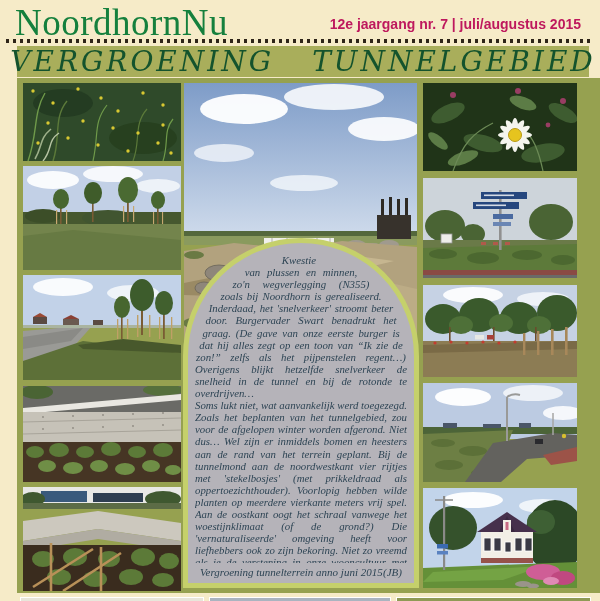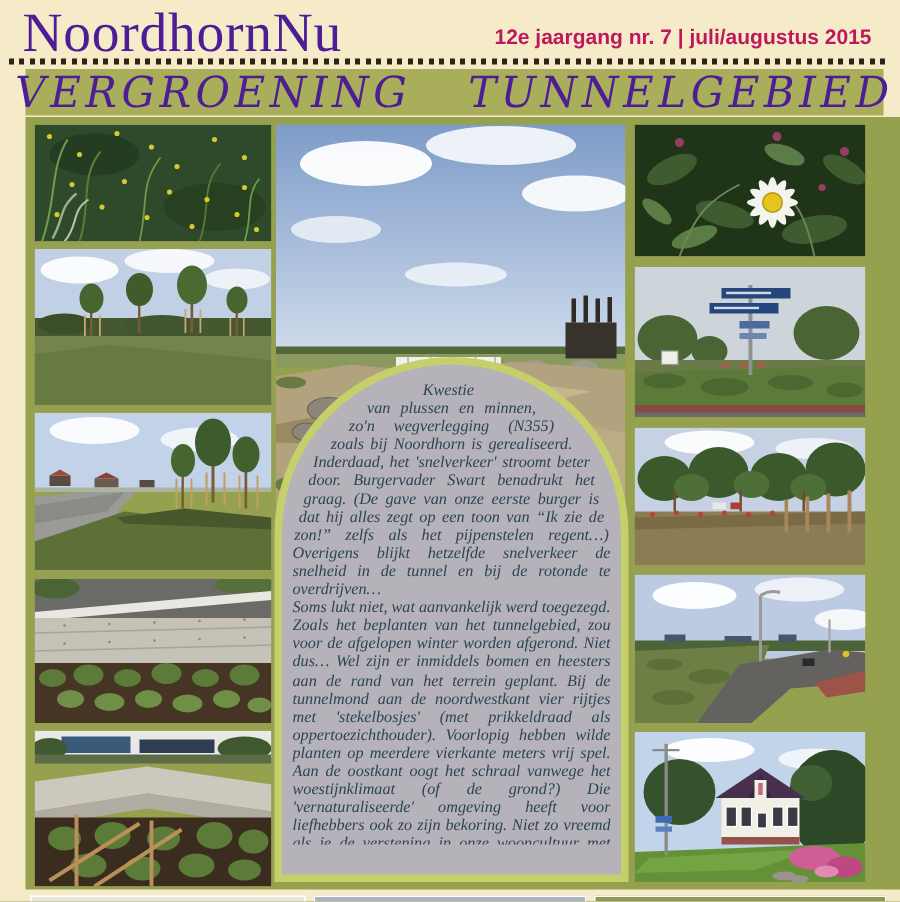--- a/index.html
+++ b/index.html
@@ -1,29 +1,29 @@
 <!DOCTYPE html>
 <html><head>
 <meta charset="utf-8">
 <style>
   html,body{margin:0;padding:0;}
   body{width:600px;height:601px;background:#f6ebc8;position:relative;overflow:hidden;
        font-family:"Liberation Serif",serif;}
   
   .masthead{position:absolute;left:15px;top:1px;font-family:"Liberation Serif",serif;
-            font-size:37px;color:#4c1d95;letter-spacing:.5px;}
+            font-size:37px;color:#15803d;letter-spacing:.5px;}
   .issue{position:absolute;right:19px;top:16px;font-family:Liberation Sans, sans-serif;
          font-weight:bold;font-size:14px;color:#be185d;}
   .dotted-rule{position:absolute;left:6px;right:6px;top:39px;height:4px;
     background-image:repeating-linear-gradient(90deg,#2e2418 0 3.2px,transparent 3.2px 7px);}
   
   .banner{position:absolute;left:17px;top:46px;width:572px;height:31px;background:#a9ae5b;
           display:flex;align-items:center;justify-content:center;}
   .banner-title{font-family:"DejaVu Serif",serif;font-style:italic;font-size:28px;
-                color:#4c1d95;letter-spacing:3px;word-spacing:26px;white-space:nowrap;
+                color:#14532d;letter-spacing:3px;word-spacing:26px;white-space:nowrap;
                 transform:scaleY(1.02);}
   
   .collage{position:absolute;left:17px;top:78px;width:573px;height:515px;background:#96a150;padding-left:30px;}
   .ph{position:absolute;overflow:hidden;}
   .ph svg{display:block;width:100%;height:100%;}
   
   .l1{left:6px;top:5px;width:158px;height:78px;}
   .l2{left:6px;top:88px;width:158px;height:104px;}
   .l3{left:6px;top:197px;width:158px;height:105px;}
   .l4{left:6px;top:308px;width:158px;height:96px;}
@@ -485,19 +485,23 @@
 
   <div class="panel">
     <div class="panel-inner">
       <div class="arcL"></div>
       <div class="arcR"></div>
       <div class="article">
         <p>Kwestie van plussen en minnen, zo'n wegverlegging (N355) zoals bij Noordhorn is gerealiseerd. Inderdaad, het 'snelverkeer' stroomt beter door. Burgervader Swart benadrukt het graag. (De gave van onze eerste burger is dat hij alles zegt op een toon van “Ik zie de zon!” zelfs als het pijpenstelen regent…) Overigens blijkt hetzelfde snelverkeer de snelheid in de tunnel en bij de rotonde te overdrijven…</p>
         <p>Soms lukt niet, wat aanvankelijk werd toegezegd. Zoals het beplanten van het tunnelgebied, zou voor de afgelopen winter worden afgerond. Niet dus… Wel zijn er inmiddels bomen en heesters aan de rand van het terrein geplant. Bij de tunnelmond aan de noordwestkant vier rijtjes met 'stekelbosjes' (met prikkeldraad als oppertoezichthouder). Voorlopig hebben wilde planten op meerdere vierkante meters vrij spel. Aan de oostkant oogt het schraal vanwege het woestijnklimaat (of de grond?) Die 'vernaturaliseerde' omgeving heeft voor liefhebbers ook zo zijn bekoring. Niet zo vreemd als je de verstening in onze wooncultuur met leden ogen aanschouwt….</p>
       </div>
     </div>
+    <div class="caption-row">
+      <span>Vergroening tunnelterrein anno juni 2015</span>
+      <span>(JB)</span>
+    </div>
   </div>
 
 </div>
 
 <div class="strip s1"></div>
 <div class="strip s2"></div>
 <div class="strip s3"></div>
 
 </body></html>

